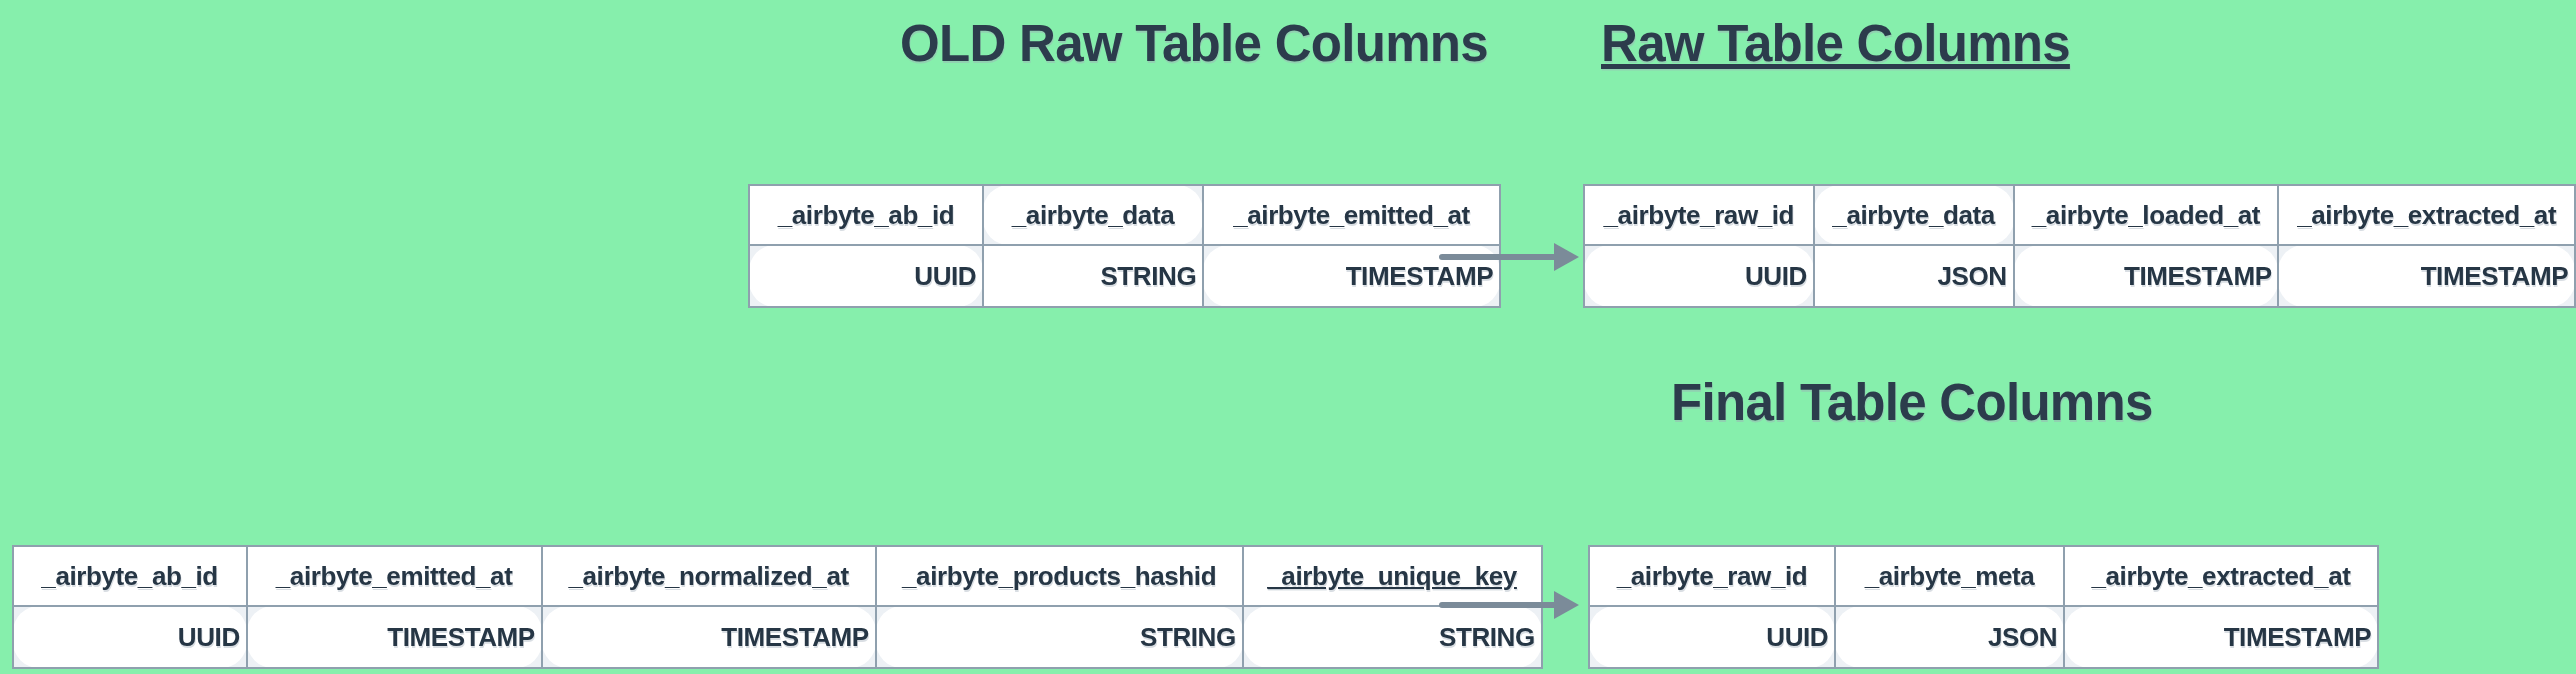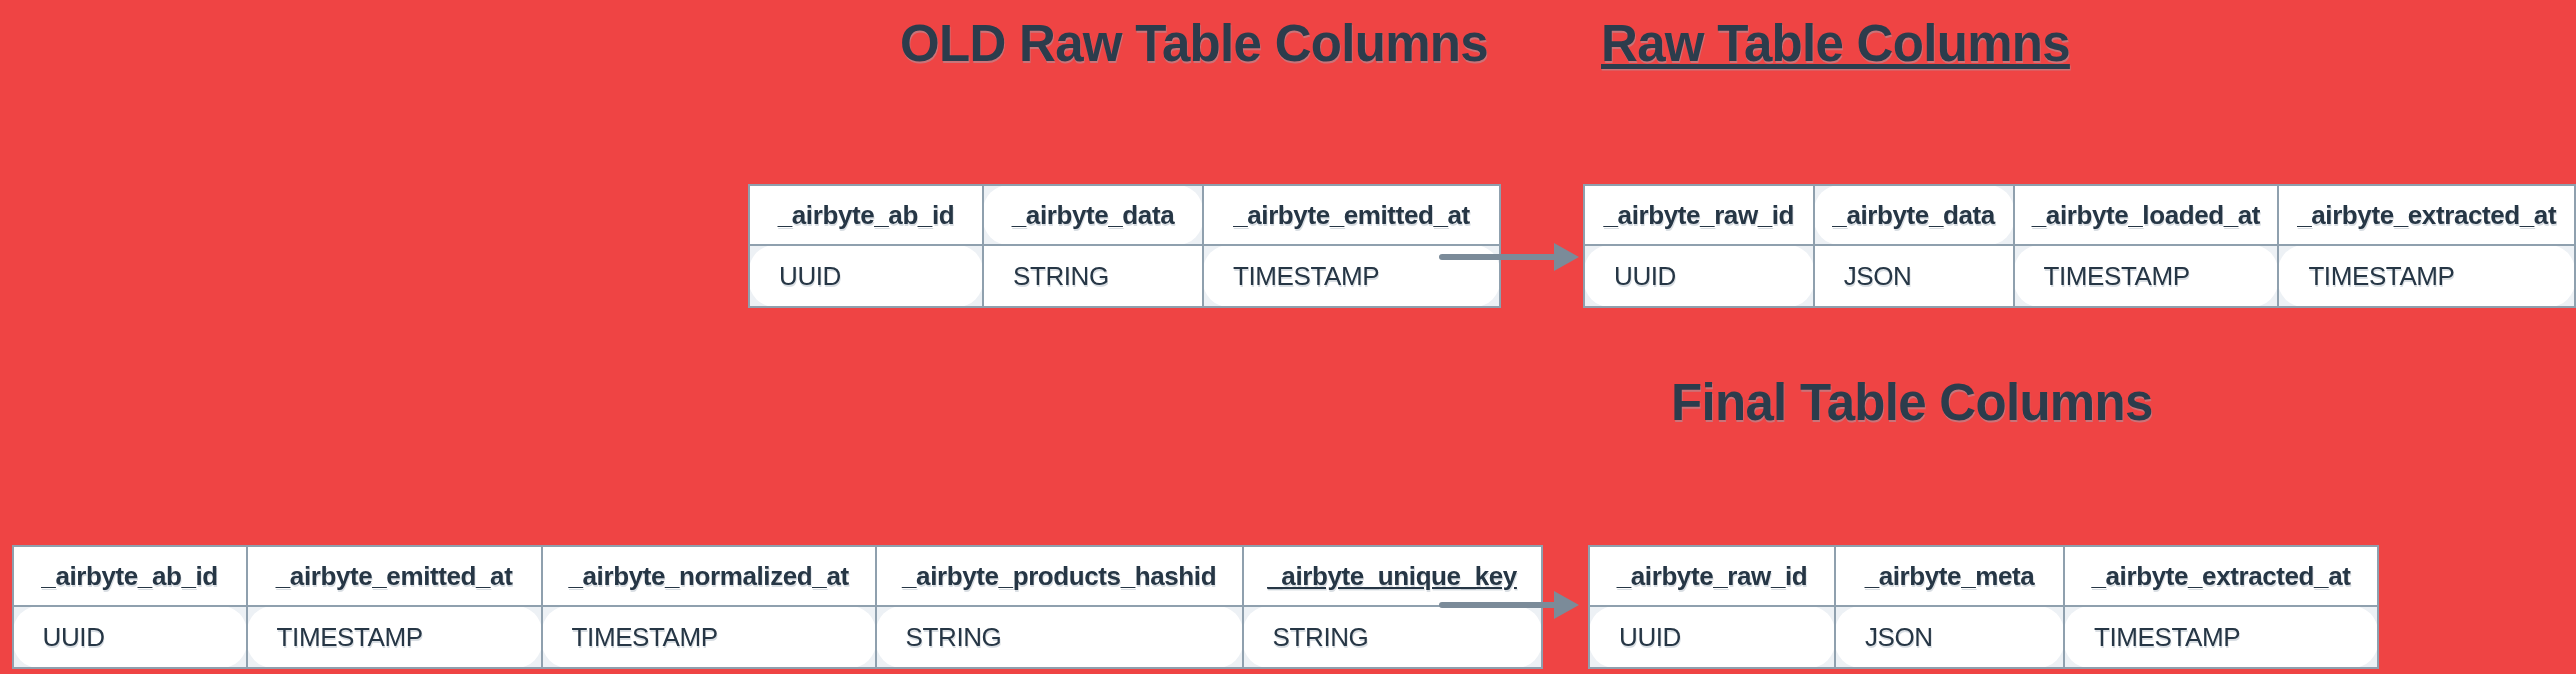--- a/index.html
+++ b/index.html
@@ -5,21 +5,21 @@
   html, body { margin: 0; padding: 0; }
   body {
     width: 2576px; height: 675px;
     background: #edf1f5;
     font-family: "Liberation Sans", sans-serif;
     color: #263645;
   }
   .canvas {
     position: relative;
     width: 2576px; height: 675px;
-    background: #ef4444;
+    background: #86efac;
     overflow: hidden;
   }
   .title {
     position: absolute;
     font-size: 51px;
     font-weight: bold;
     line-height: 1;
     letter-spacing: -0.7px;
     color: #2c3c4c;
     white-space: nowrap;
@@ -41,22 +41,22 @@
     text-shadow: 0.7px 1.5px 0 rgba(160,172,185,0.40);
   }
   table.tbl th {
     height: 58px;
     font-weight: bold;
     text-align: center;
     padding: 0 10px;
   }
   table.tbl td {
     height: 60px;
-    font-weight: normal;
-    text-align: left;
+    font-weight: bold;
+    text-align: right;
     padding: 0 5.8px 0 29px;
     vertical-align: middle;
   }
   th[data-bg="peach"], td[data-bg="peach"] { background: #f8dfca; }
   th[data-bg="pink"],  td[data-bg="pink"]  { background: #f6d8de; }
   th[data-bg="teal"],  td[data-bg="teal"]  { background: #d3e9e5; margin-left: 41px; }
   th[data-bg="white"], td[data-bg="white"] { background: #ffffff; border-radius: 26px; }
   .arrow { position: absolute; width: 140px; height: 28px; }
   .arrow .shaft {
     position: absolute; left: 0; top: 10.5px;

